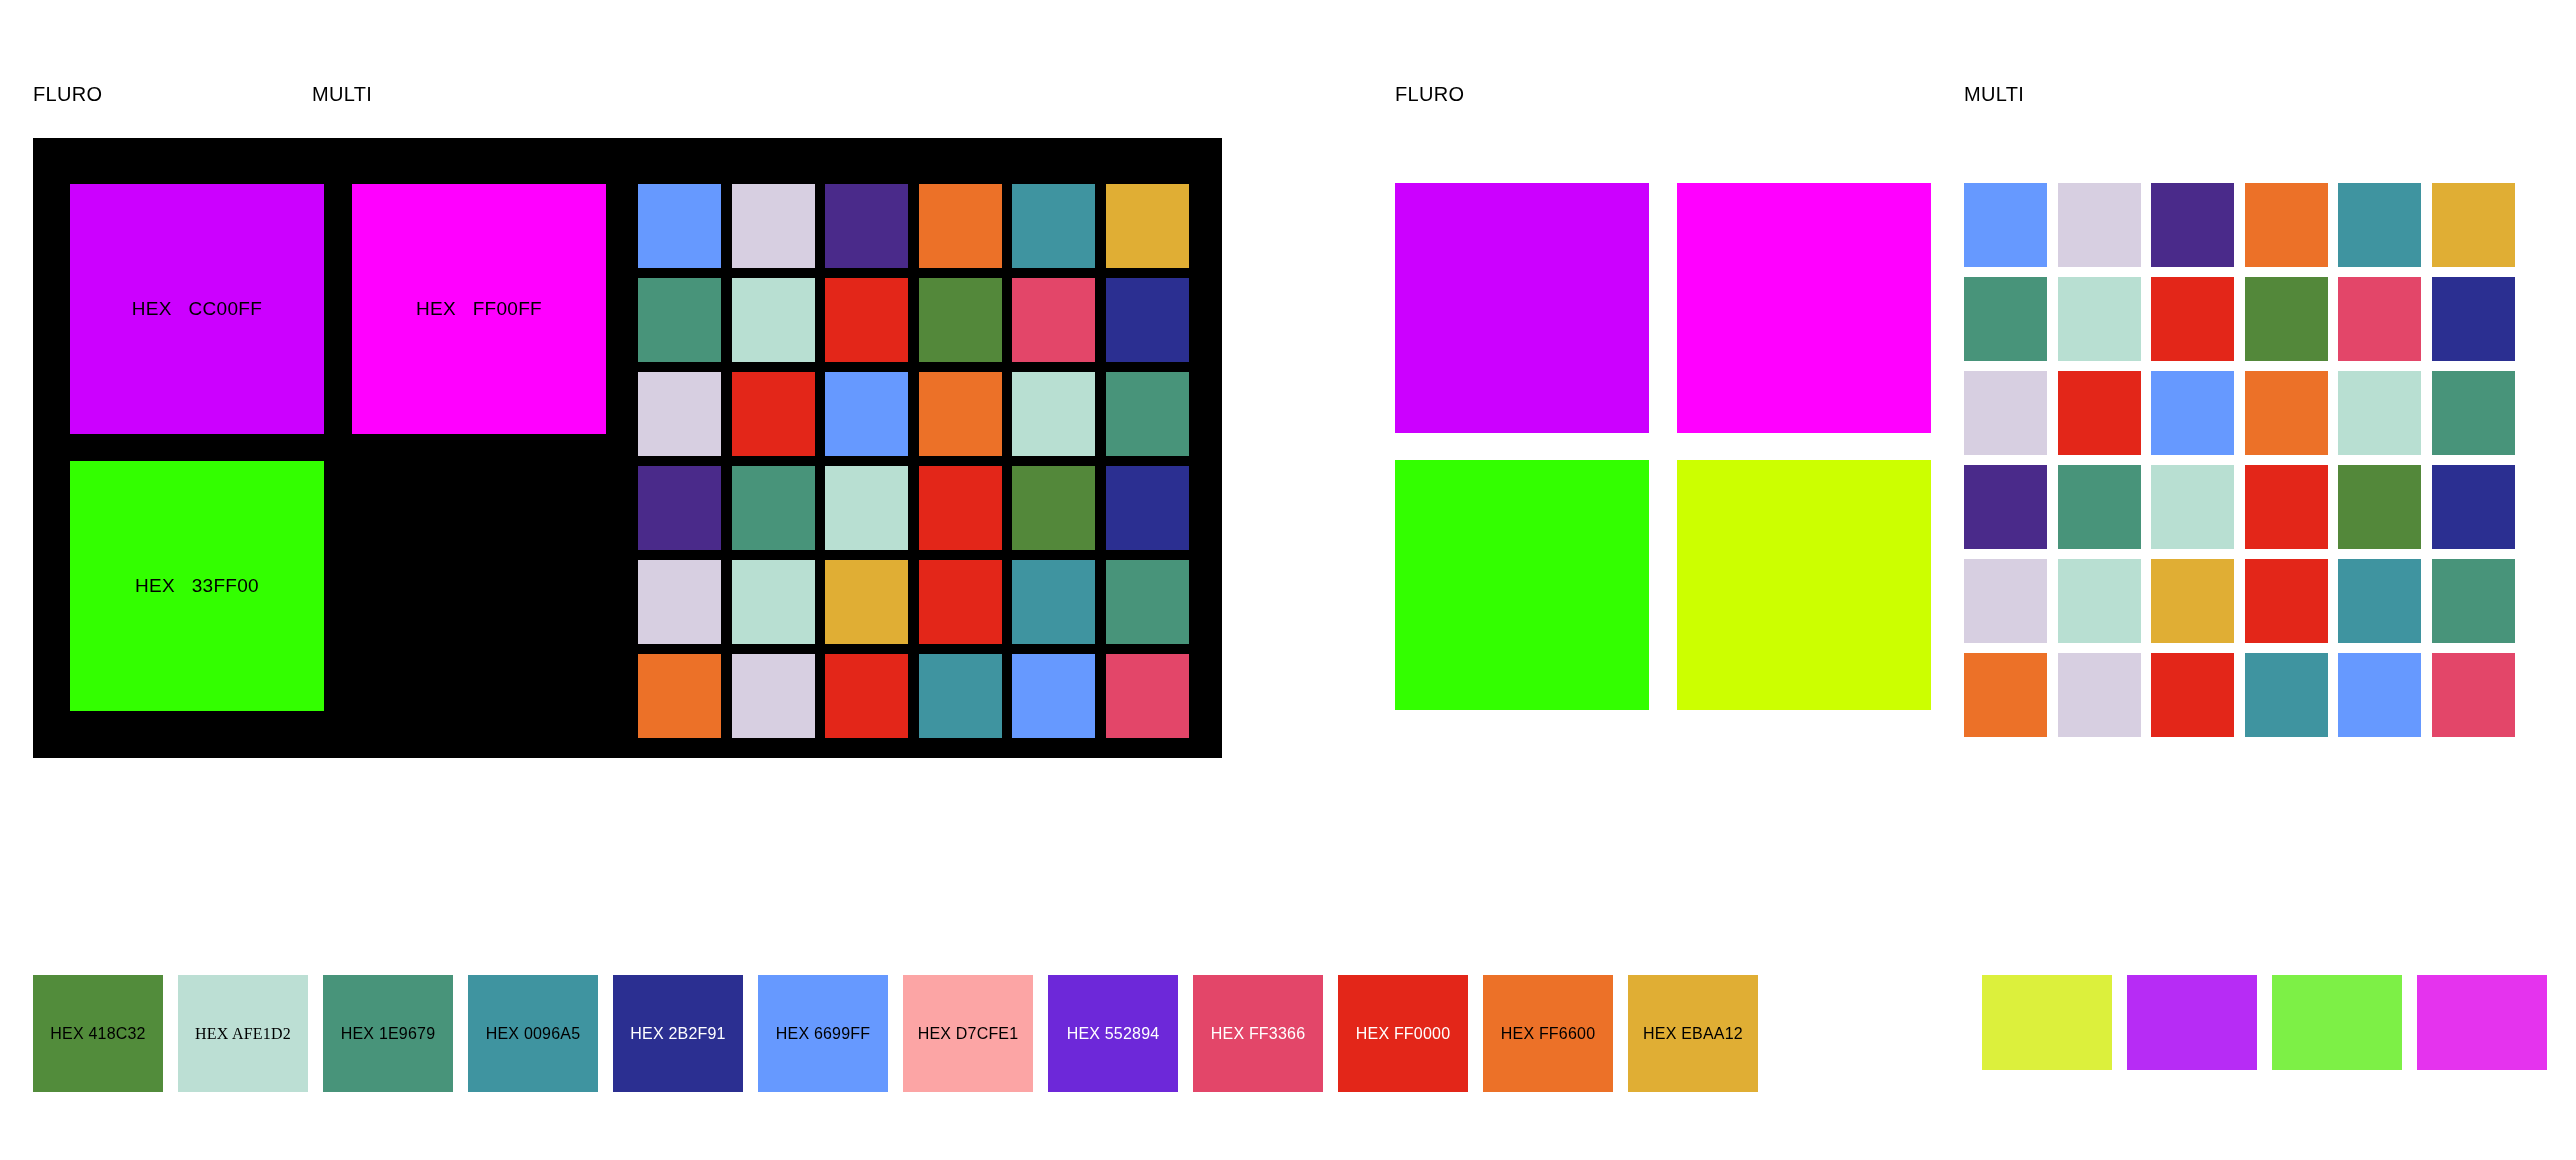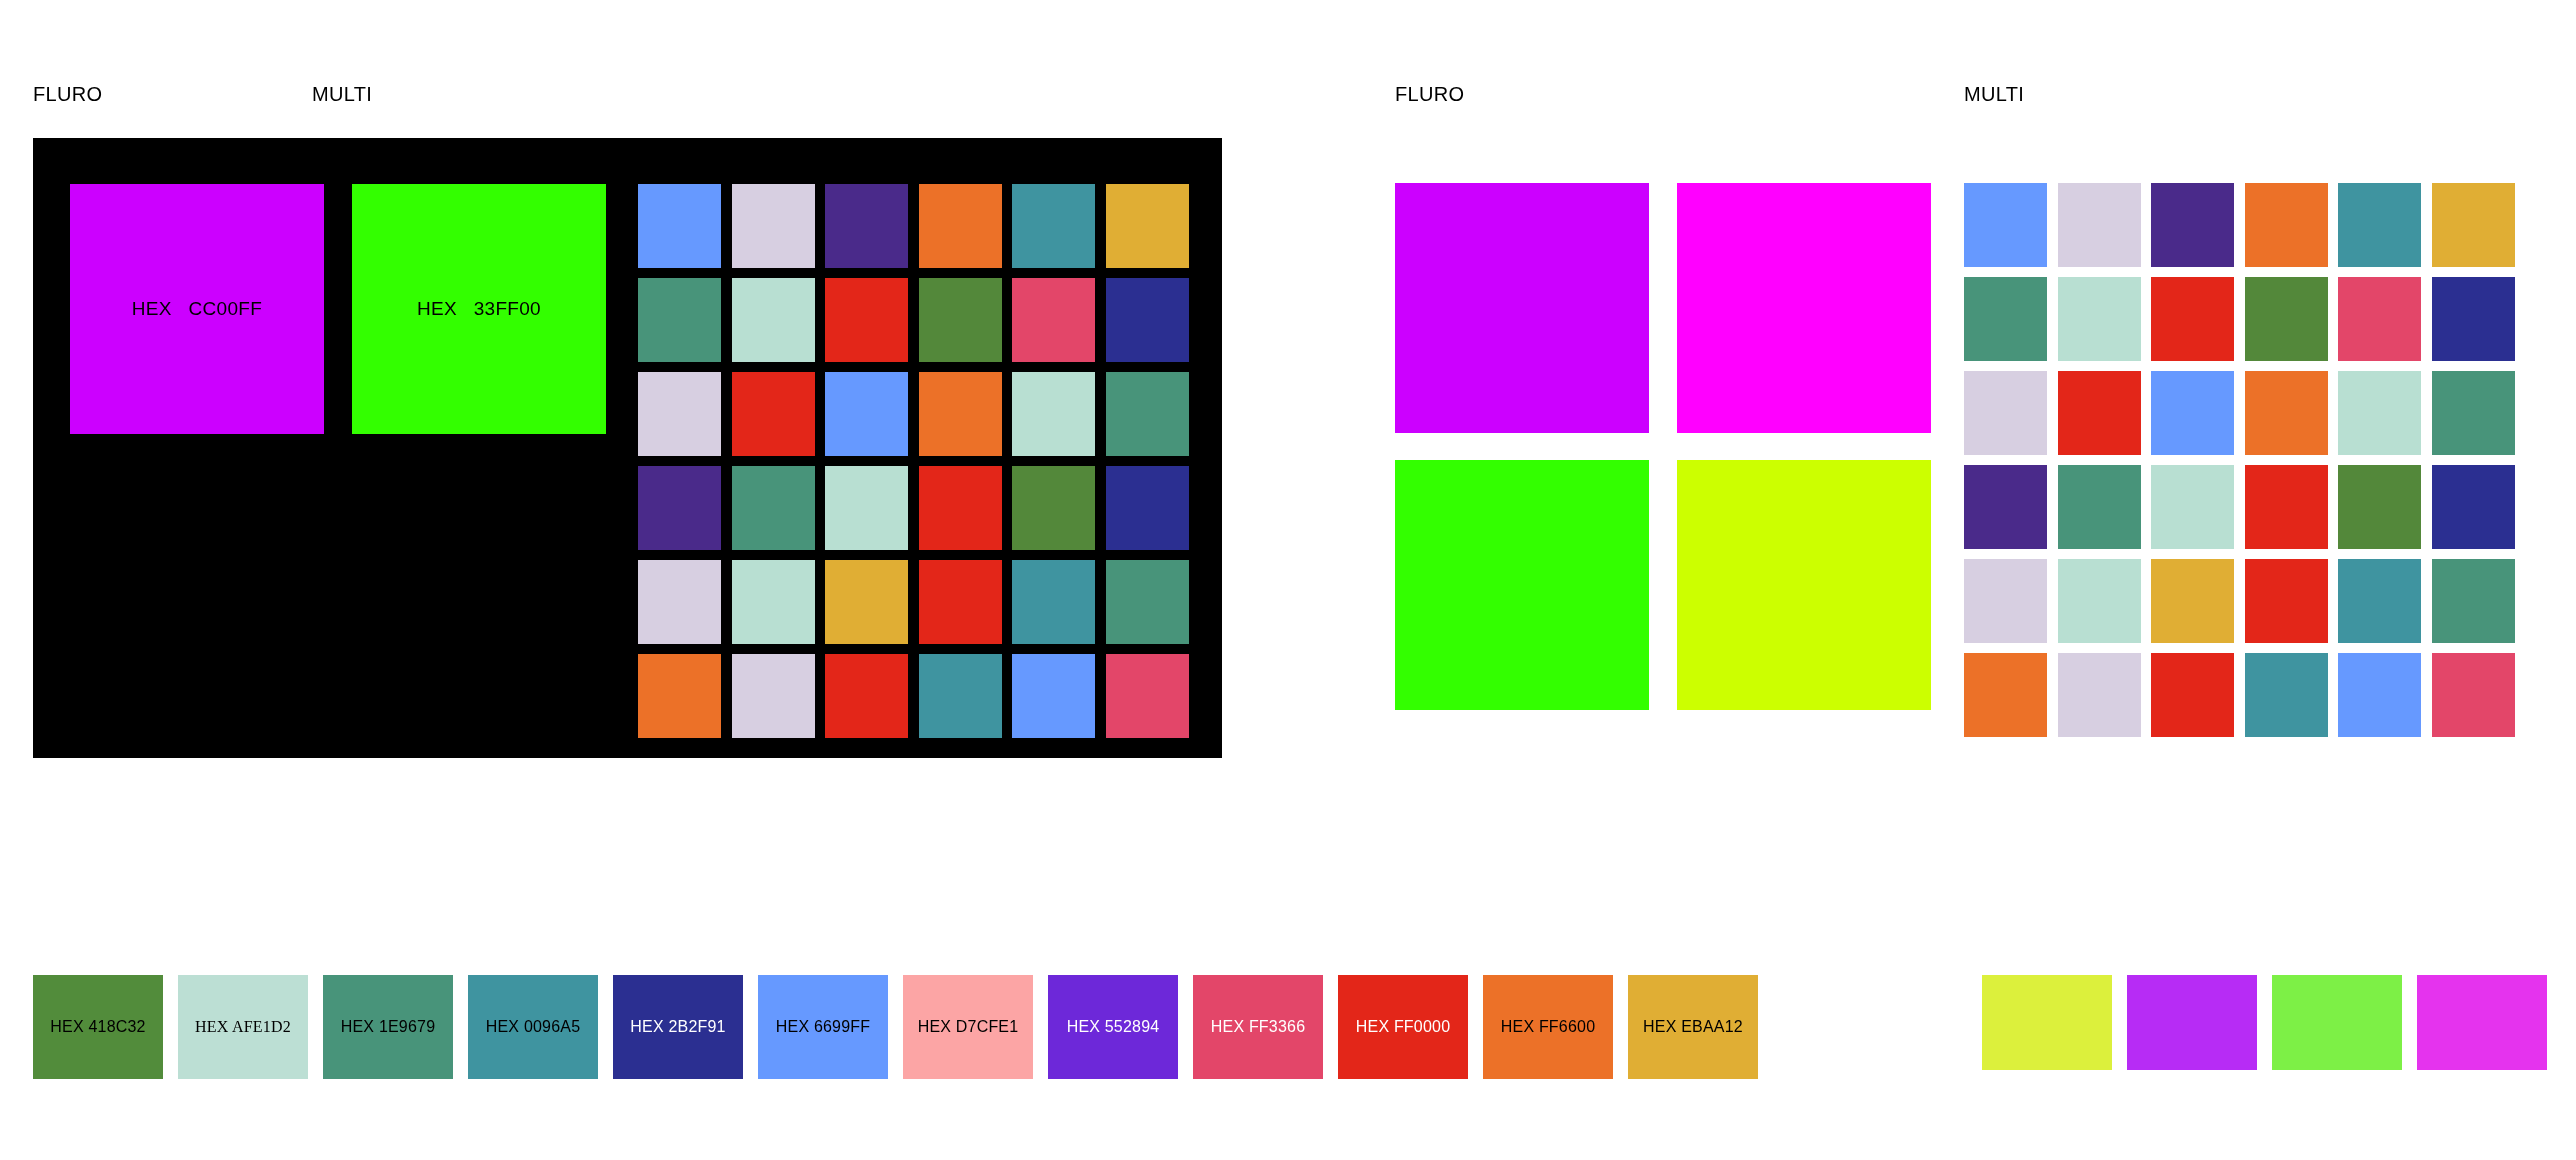--- a/index.html
+++ b/index.html
@@ -97,21 +97,21 @@
   
   #bottom-multi-strip {
     position: absolute;
     left: 33px;
     top: 975px;
     display: flex;
     gap: 15px;
   }
   .strip-swatch {
     width: 130px;
-    height: 104px;
+    height: 117px;
     display: flex;
     align-items: center;
     justify-content: center;
   }
   .strip-swatch .hexlabel {
     font-size: 16px;
     letter-spacing: 0.2px;
     white-space: nowrap;
   }
 
@@ -133,20 +133,23 @@
 <div class="section-label" style="left:33px; top:84px;">FLURO</div>
 <div class="section-label" style="left:312px; top:84px;">MULTI</div>
 <div class="section-label" style="left:1395px; top:84px;">FLURO</div>
 <div class="section-label" style="left:1964px; top:84px;">MULTI</div>
 
 <div id="left-board">
 
   <div id="left-fluro-grid">
       <div class="fluro-cell" style="background: rgb(204, 0, 255);">
         <span class="hexlabel" style="color: rgb(0, 0, 0);">HEX   CC00FF</span>
+      </div>
+      <div class="fluro-cell" style="background: rgb(255, 0, 255);">
+        <span class="hexlabel" style="color: rgb(0, 0, 0);">HEX   FF00FF</span>
       </div>
       <div class="fluro-cell" style="background: rgb(51, 255, 0);">
         <span class="hexlabel" style="color: rgb(0, 0, 0);">HEX   33FF00</span>
       </div>
     </div>
 
   <div id="left-multi-grid">
       <div class="multi-cell" style="background: rgb(102, 153, 255);"></div>
       <div class="multi-cell" style="background: rgb(215, 207, 225);"></div>
       <div class="multi-cell" style="background: rgb(74, 42, 138);"></div>

